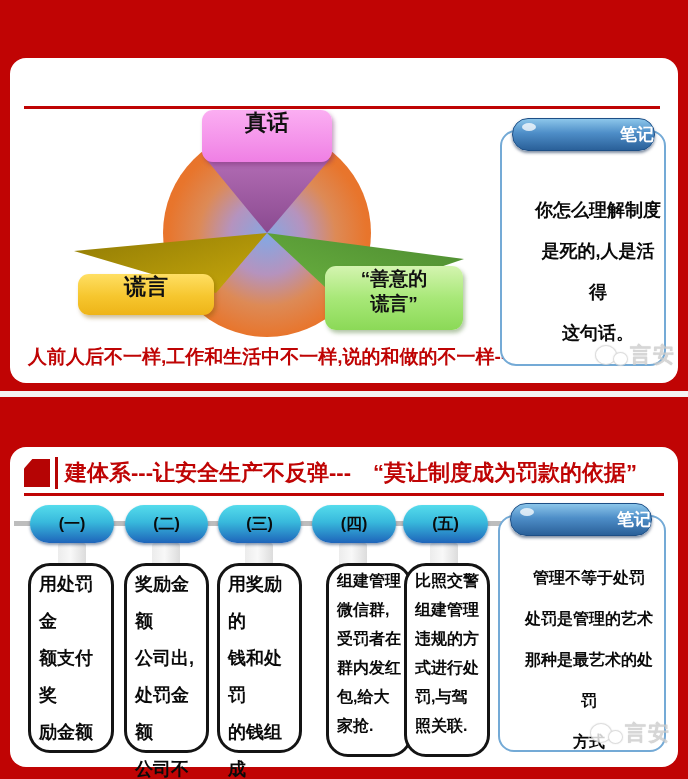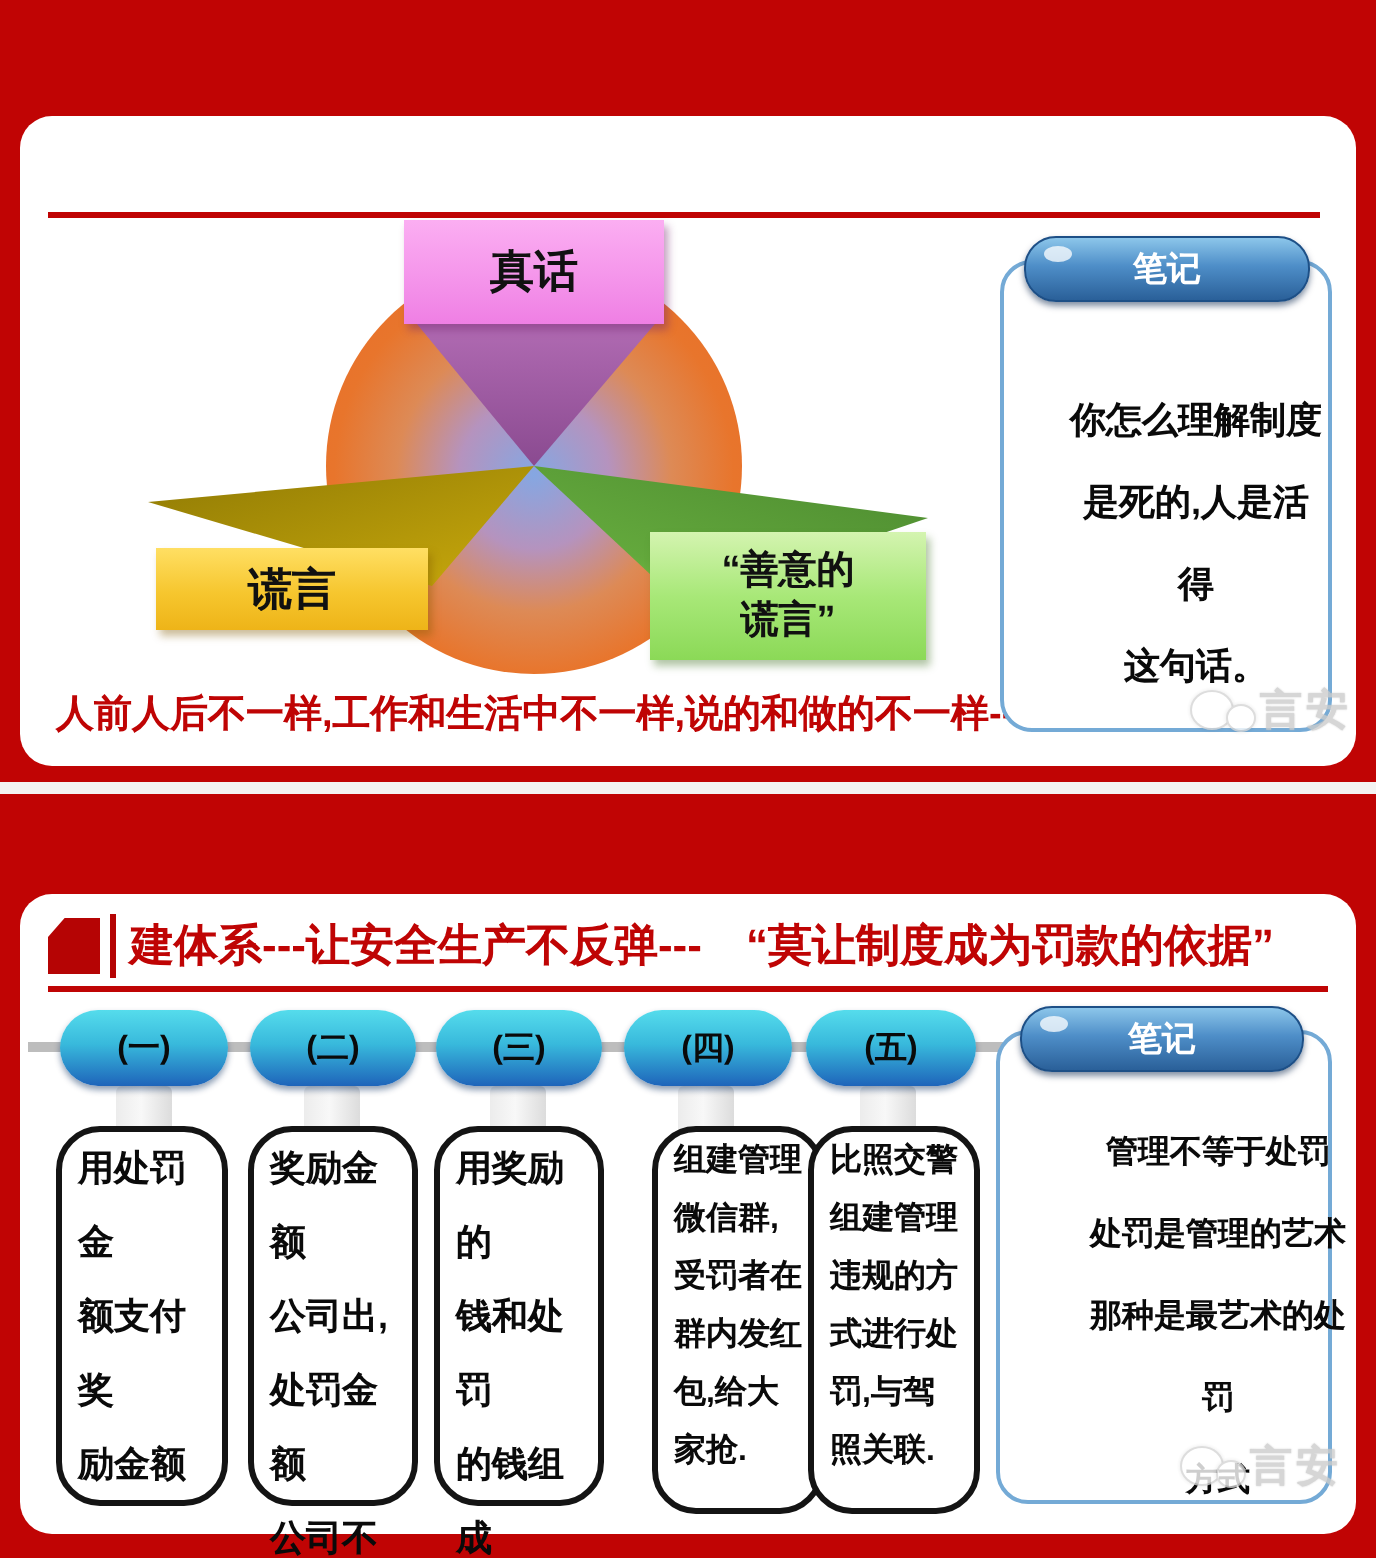--- a/index.html
+++ b/index.html
@@ -7,30 +7,30 @@
   #stage{position:relative;width:688px;height:779px;background:#ffffff;overflow:hidden;}
   .redband{position:absolute;left:0;width:688px;background:#c00404;}
   .slide{position:absolute;left:10px;width:668px;background:#ffffff;border-radius:16px;}
   
   .titlerow{position:absolute;display:flex;align-items:center;}
   .page-icon{width:26px;height:28px;background:#b50404;clip-path:polygon(32% 0,100% 0,100% 100%,0 100%,0 34%);}
   .title-vbar{width:3px;height:32px;background:#b50404;margin-left:5px;margin-right:7px;}
   .title-text{color:#bf0404;font-size:22px;letter-spacing:0;white-space:nowrap;}
   .title-underline{position:absolute;height:3px;background:#bf0404;}
   
-  .diag-box{position:absolute;border-radius:0;display:flex;flex-direction:column;align-items:center;justify-content:center;color:#111;text-align:center;}
+  .diag-box{position:absolute;border-radius:11px;display:flex;flex-direction:column;align-items:center;justify-content:flex-start;color:#111;text-align:center;}
   .pink{background:linear-gradient(180deg,#fbaef2 0%,#f493ea 60%,#ef7fe4 100%);box-shadow:2px 3px 4px rgba(120,40,110,.45);}
   .ybox{background:linear-gradient(180deg,#ffdf63 0%,#f6c62e 55%,#eeb418 100%);box-shadow:2px 3px 4px rgba(130,90,0,.4);}
   .gbox{background:linear-gradient(180deg,#d4f4b0 0%,#a8e878 50%,#8bd957 100%);box-shadow:2px 3px 4px rgba(60,110,30,.4);}
   .diag-label-lg{font-size:22px;line-height:26px;}
   .diag-label-md{font-size:19px;line-height:25px;}
   .footer-red{position:absolute;color:#bf0404;font-size:19px;white-space:nowrap;}
   
   .notes-box{position:absolute;background:#fff;border:2px solid #74aad6;border-radius:16px;}
-  .notes-pill{position:absolute;border-radius:16px;background:linear-gradient(180deg,#8cc6ea 0%,#4e8ec8 45%,#2a6099 100%);border:1px solid #1d4f86;display:flex;align-items:center;justify-content:center;color:#fff;font-size:17px;box-shadow:0 2px 3px rgba(0,30,70,.5);}
+  .notes-pill{position:absolute;border-radius:16px;background:linear-gradient(180deg,#8cc6ea 0%,#4e8ec8 45%,#2a6099 100%);border:1px solid #1d4f86;display:flex;align-items:center;justify-content:flex-end;color:#fff;font-size:17px;box-shadow:0 2px 3px rgba(0,30,70,.5);}
   .pill-gloss{position:absolute;left:9px;top:4px;width:14px;height:8px;border-radius:50%;background:rgba(255,255,255,.75);}
   .notes-lines{position:absolute;width:100%;text-align:center;color:#0a0a0a;}
   .notes-line{display:block;padding-left:34px;}
   
   .watermark{position:absolute;display:flex;align-items:center;gap:2px;opacity:.8;}
   .wm-bubble{background:#ffffff;border:1px solid #d5d5d5;border-radius:50%;box-shadow:0 0 2px rgba(0,0,0,.12);}
   .wm-text{color:#cccccc;font-size:21px;letter-spacing:2px;text-shadow:0 0 1px #bbb;}
   
   .connector-line{position:absolute;height:5px;background:#bdbdbd;}
   .num-pill{position:absolute;height:38px;border-radius:19px;background:linear-gradient(180deg,#55dcec 0%,#38b9dc 45%,#1e64ba 100%);display:flex;align-items:center;justify-content:center;color:#0a0a0a;font-size:16px;box-shadow:0 2px 3px rgba(0,40,90,.45);}
@@ -188,21 +188,21 @@
         <div>罚,与驾</div>
         <div>照关联.</div>
       </div>
     </div>
 
     <div class="notes-box" style="left:488px;top:68px;width:164px;height:233px;"></div>
     <div class="notes-pill" style="left:500px;top:56px;width:140px;height:31px;">
       <span class="pill-gloss"></span>
       <span>笔记</span>
     </div>
-    <div class="notes-lines" style="left:500px;top:110px;width:164px;font-size:16px;line-height:41px;font-family:Liberation Mono, monospace;">
+    <div class="notes-lines" style="left:480px;top:110px;width:164px;font-size:16px;line-height:41px;">
       <span class="notes-line">管理不等于处罚</span>
       <span class="notes-line">处罚是管理的艺术</span>
       <span class="notes-line">那种是最艺术的处罚</span>
       <span class="notes-line">方式</span>
     </div>
 
     <div class="watermark" style="left:580px;top:272px;">
       <span class="wm-bubble" style="width:20px;height:18px;"></span>
       <span class="wm-bubble" style="width:13px;height:12px;margin-left:-6px;margin-top:8px;"></span>
       <span class="wm-text">言安</span>

